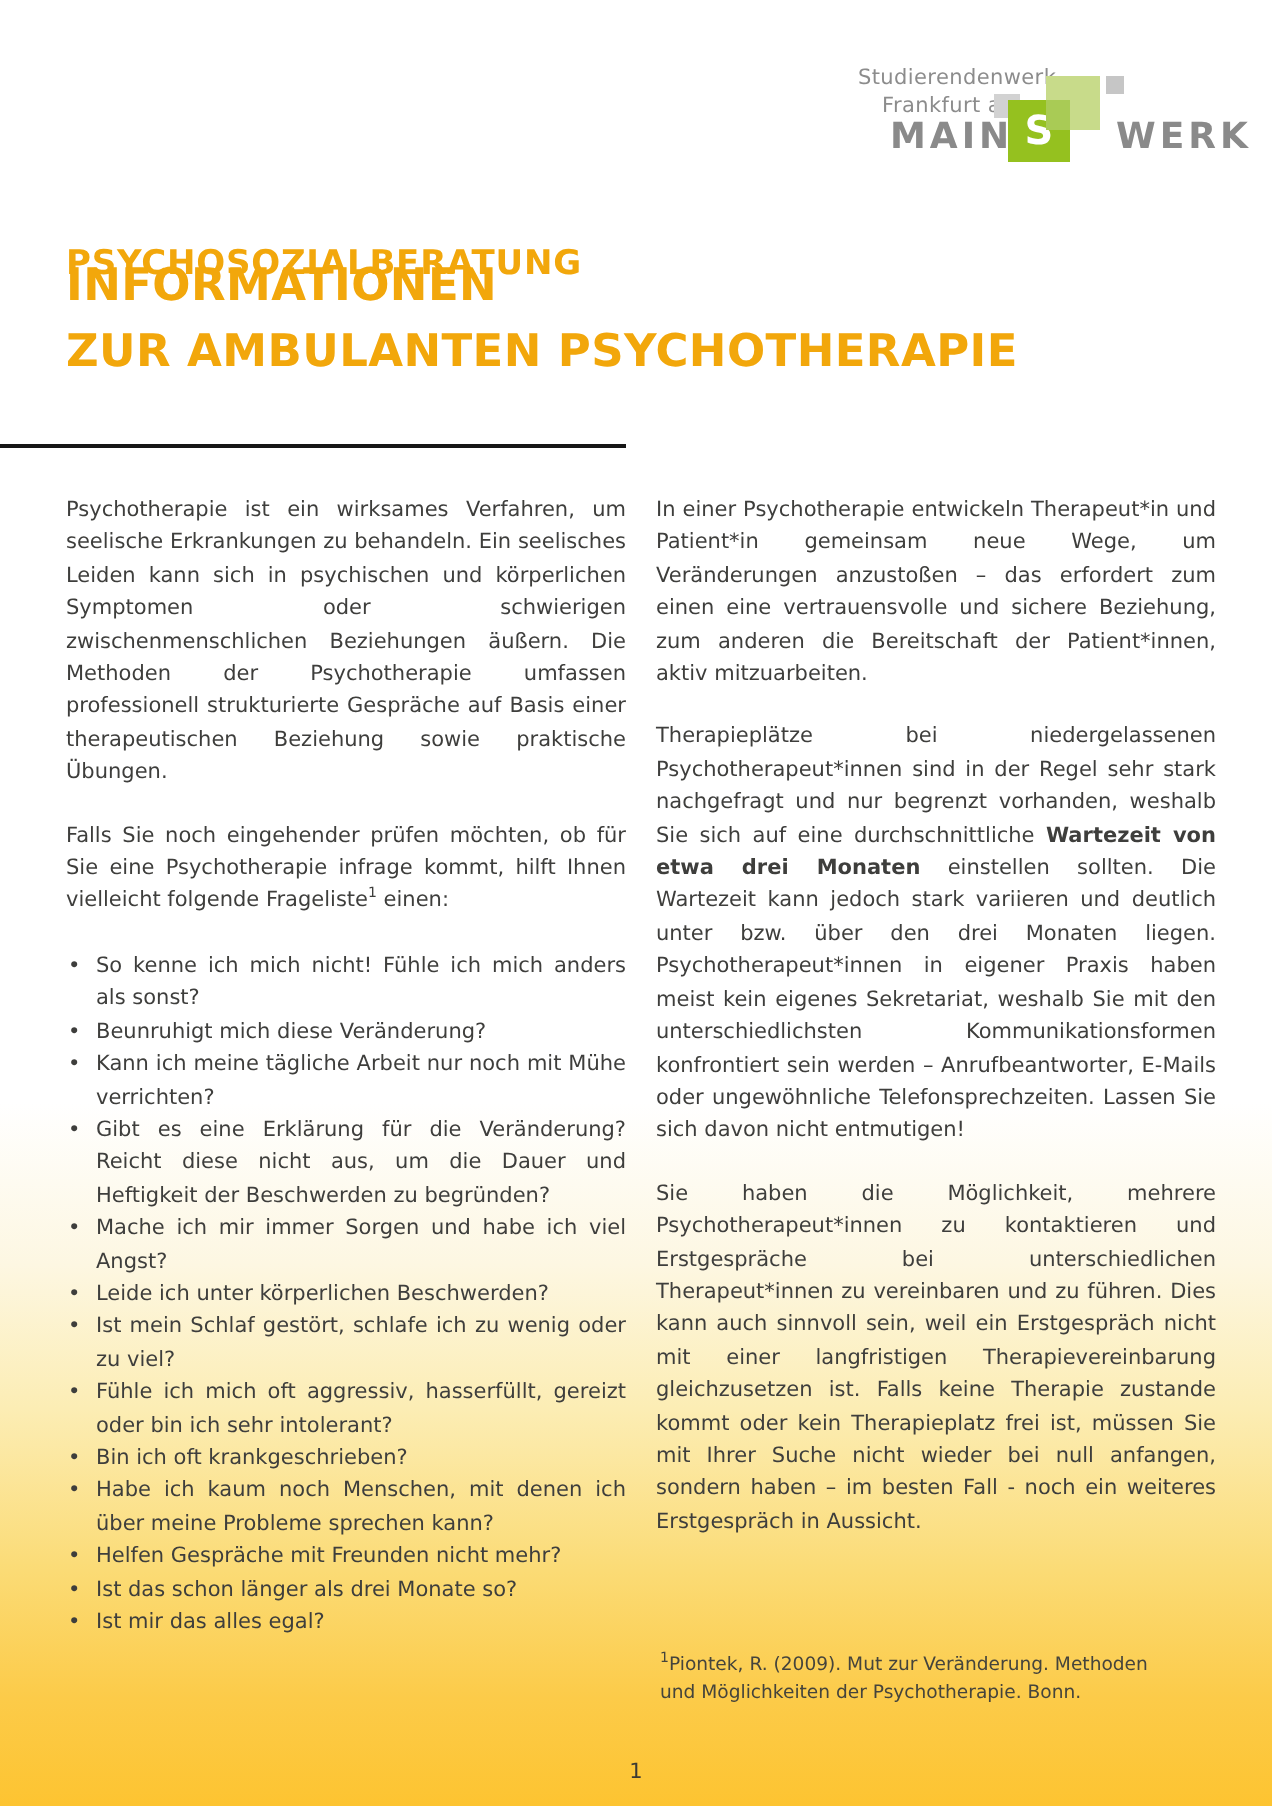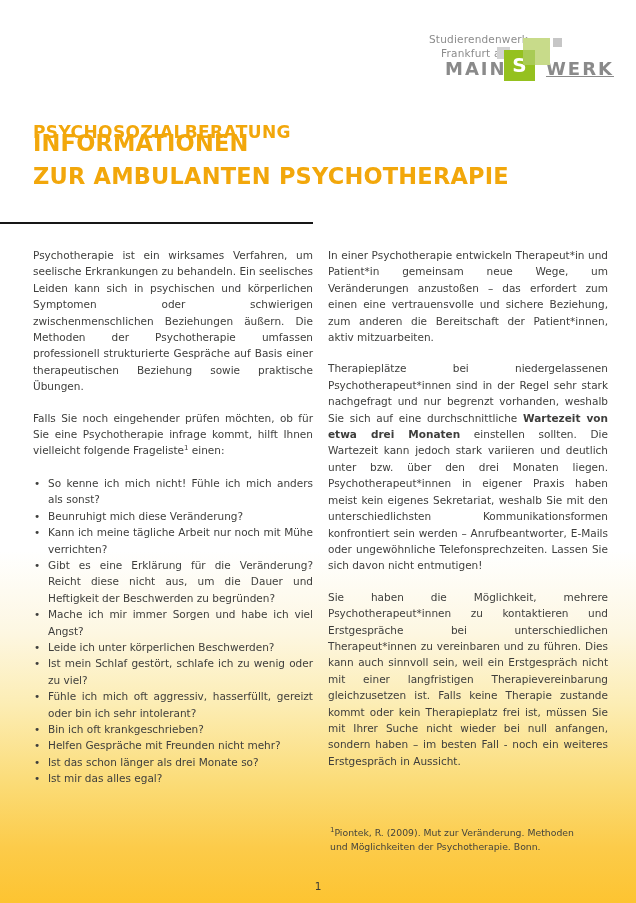--- a/index.html
+++ b/index.html
@@ -51,21 +51,21 @@
 
   <div class="logo">
     <span class="l-small" style="top:1px;left:14px;">Studierendenwerk</span>
     <span class="l-small" style="top:15px;left:26px;">Frankfurt am</span>
     <span class="l-big" style="top:26px;left:30px;">MAIN</span>
     <div class="sq sq-grayA"></div>
     <div class="sq sq-s">S</div>
     <div class="sq sq-lgreen"></div>
     <div class="sq sq-overlap"></div>
     <div class="sq sq-grayB"></div>
-    <span class="l-big" style="top:26px;left:131px;text-decoration:underline;">WERK</span>
+    <span class="l-big" style="top:26px;left:143px;">WERK</span>
   </div>
 
   <div class="kicker">PSYCHOSOZIALBERATUNG</div>
   <div class="title">
     <div>INFORMATIONEN</div>
     <div>ZUR AMBULANTEN PSYCHOTHERAPIE</div>
   </div>
   <div class="rule"></div>
 
   <div class="columns">
@@ -76,20 +76,21 @@
       <ul class="qlist">
         <li>So kenne ich mich nicht! Fühle ich mich anders als sonst?</li>
         <li>Beunruhigt mich diese Veränderung?</li>
         <li>Kann ich meine tägliche Arbeit nur noch mit Mühe verrichten?</li>
         <li>Gibt es eine Erklärung für die Veränderung? Reicht diese nicht aus, um die Dauer und Heftigkeit der Beschwerden zu begründen?</li>
         <li>Mache ich mir immer Sorgen und habe ich viel Angst?</li>
         <li>Leide ich unter körperlichen Beschwerden?</li>
         <li>Ist mein Schlaf gestört, schlafe ich zu wenig oder zu viel?</li>
         <li>Fühle ich mich oft aggressiv, hasserfüllt, gereizt oder bin ich sehr intolerant?</li>
         <li>Bin ich oft krankgeschrieben?</li>
+        <li>Habe ich kaum noch Menschen, mit denen ich über meine Probleme sprechen kann?</li>
         <li>Helfen Gespräche mit Freunden nicht mehr?</li>
         <li>Ist das schon länger als drei Monate so?</li>
         <li>Ist mir das alles egal?</li>
       </ul>
     </div>
 
     <div class="col">
       <p>In einer Psychotherapie entwickeln Therapeut*in und Patient*in gemeinsam neue Wege, um Veränderungen anzustoßen – das erfordert zum einen eine vertrauensvolle und sichere Beziehung, zum anderen die Bereitschaft der Patient*innen, aktiv mitzuarbeiten.</p>
       <p><span>Therapieplätze bei niedergelassenen Psychotherapeut*innen sind in der Regel sehr stark nachgefragt und nur begrenzt vorhanden, weshalb Sie sich auf eine durchschnittliche </span><b>Wartezeit von etwa drei Monaten</b><span> einstellen sollten. Die Wartezeit kann jedoch stark variieren und deutlich unter bzw. über den drei Monaten liegen. Psychotherapeut*innen in eigener Praxis haben meist kein eigenes Sekretariat, weshalb Sie mit den unterschiedlichsten Kommunikationsformen konfrontiert sein werden – Anrufbeantworter, E-Mails oder ungewöhnliche Telefonsprechzeiten. Lassen Sie sich davon nicht entmutigen!</span></p>
       <p>Sie haben die Möglichkeit, mehrere Psychotherapeut*innen zu kontaktieren und Erstgespräche bei unterschiedlichen Therapeut*innen zu vereinbaren und zu führen. Dies kann auch sinnvoll sein, weil ein Erstgespräch nicht mit einer langfristigen Therapievereinbarung gleichzusetzen ist. Falls keine Therapie zustande kommt oder kein Therapieplatz frei ist, müssen Sie mit Ihrer Suche nicht wieder bei null anfangen, sondern haben – im besten Fall - noch ein weiteres Erstgespräch in Aussicht.</p>

